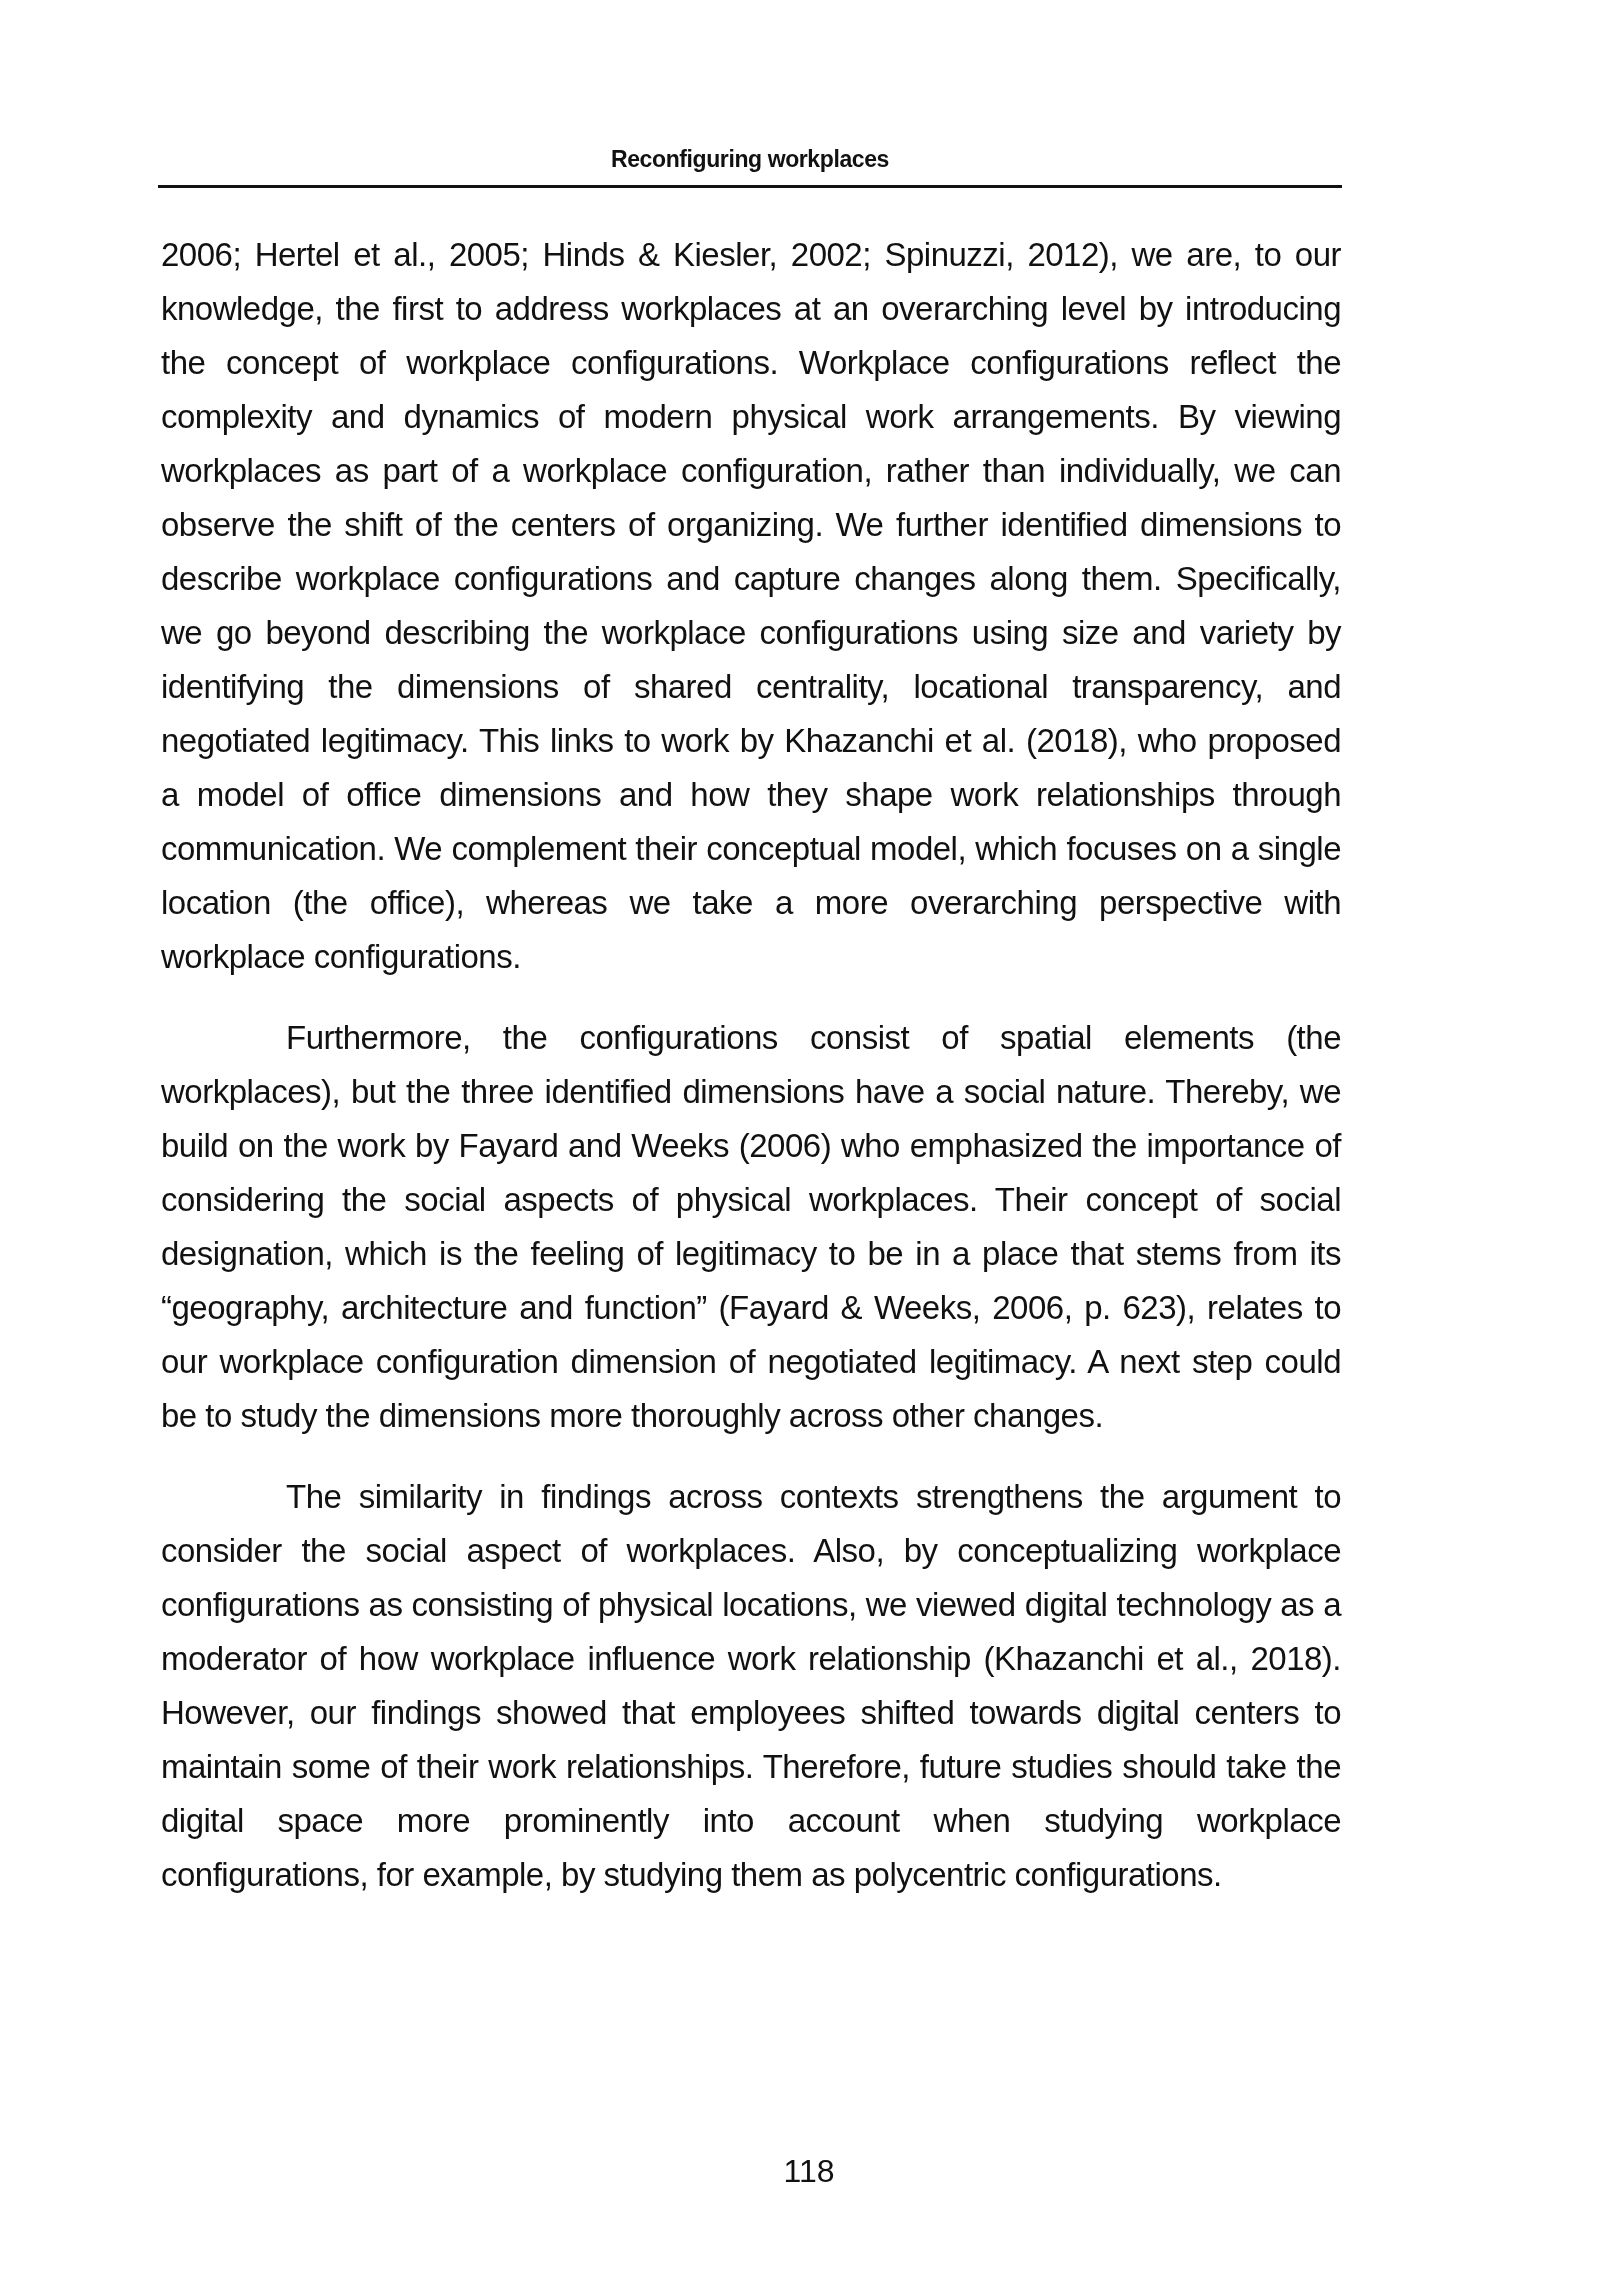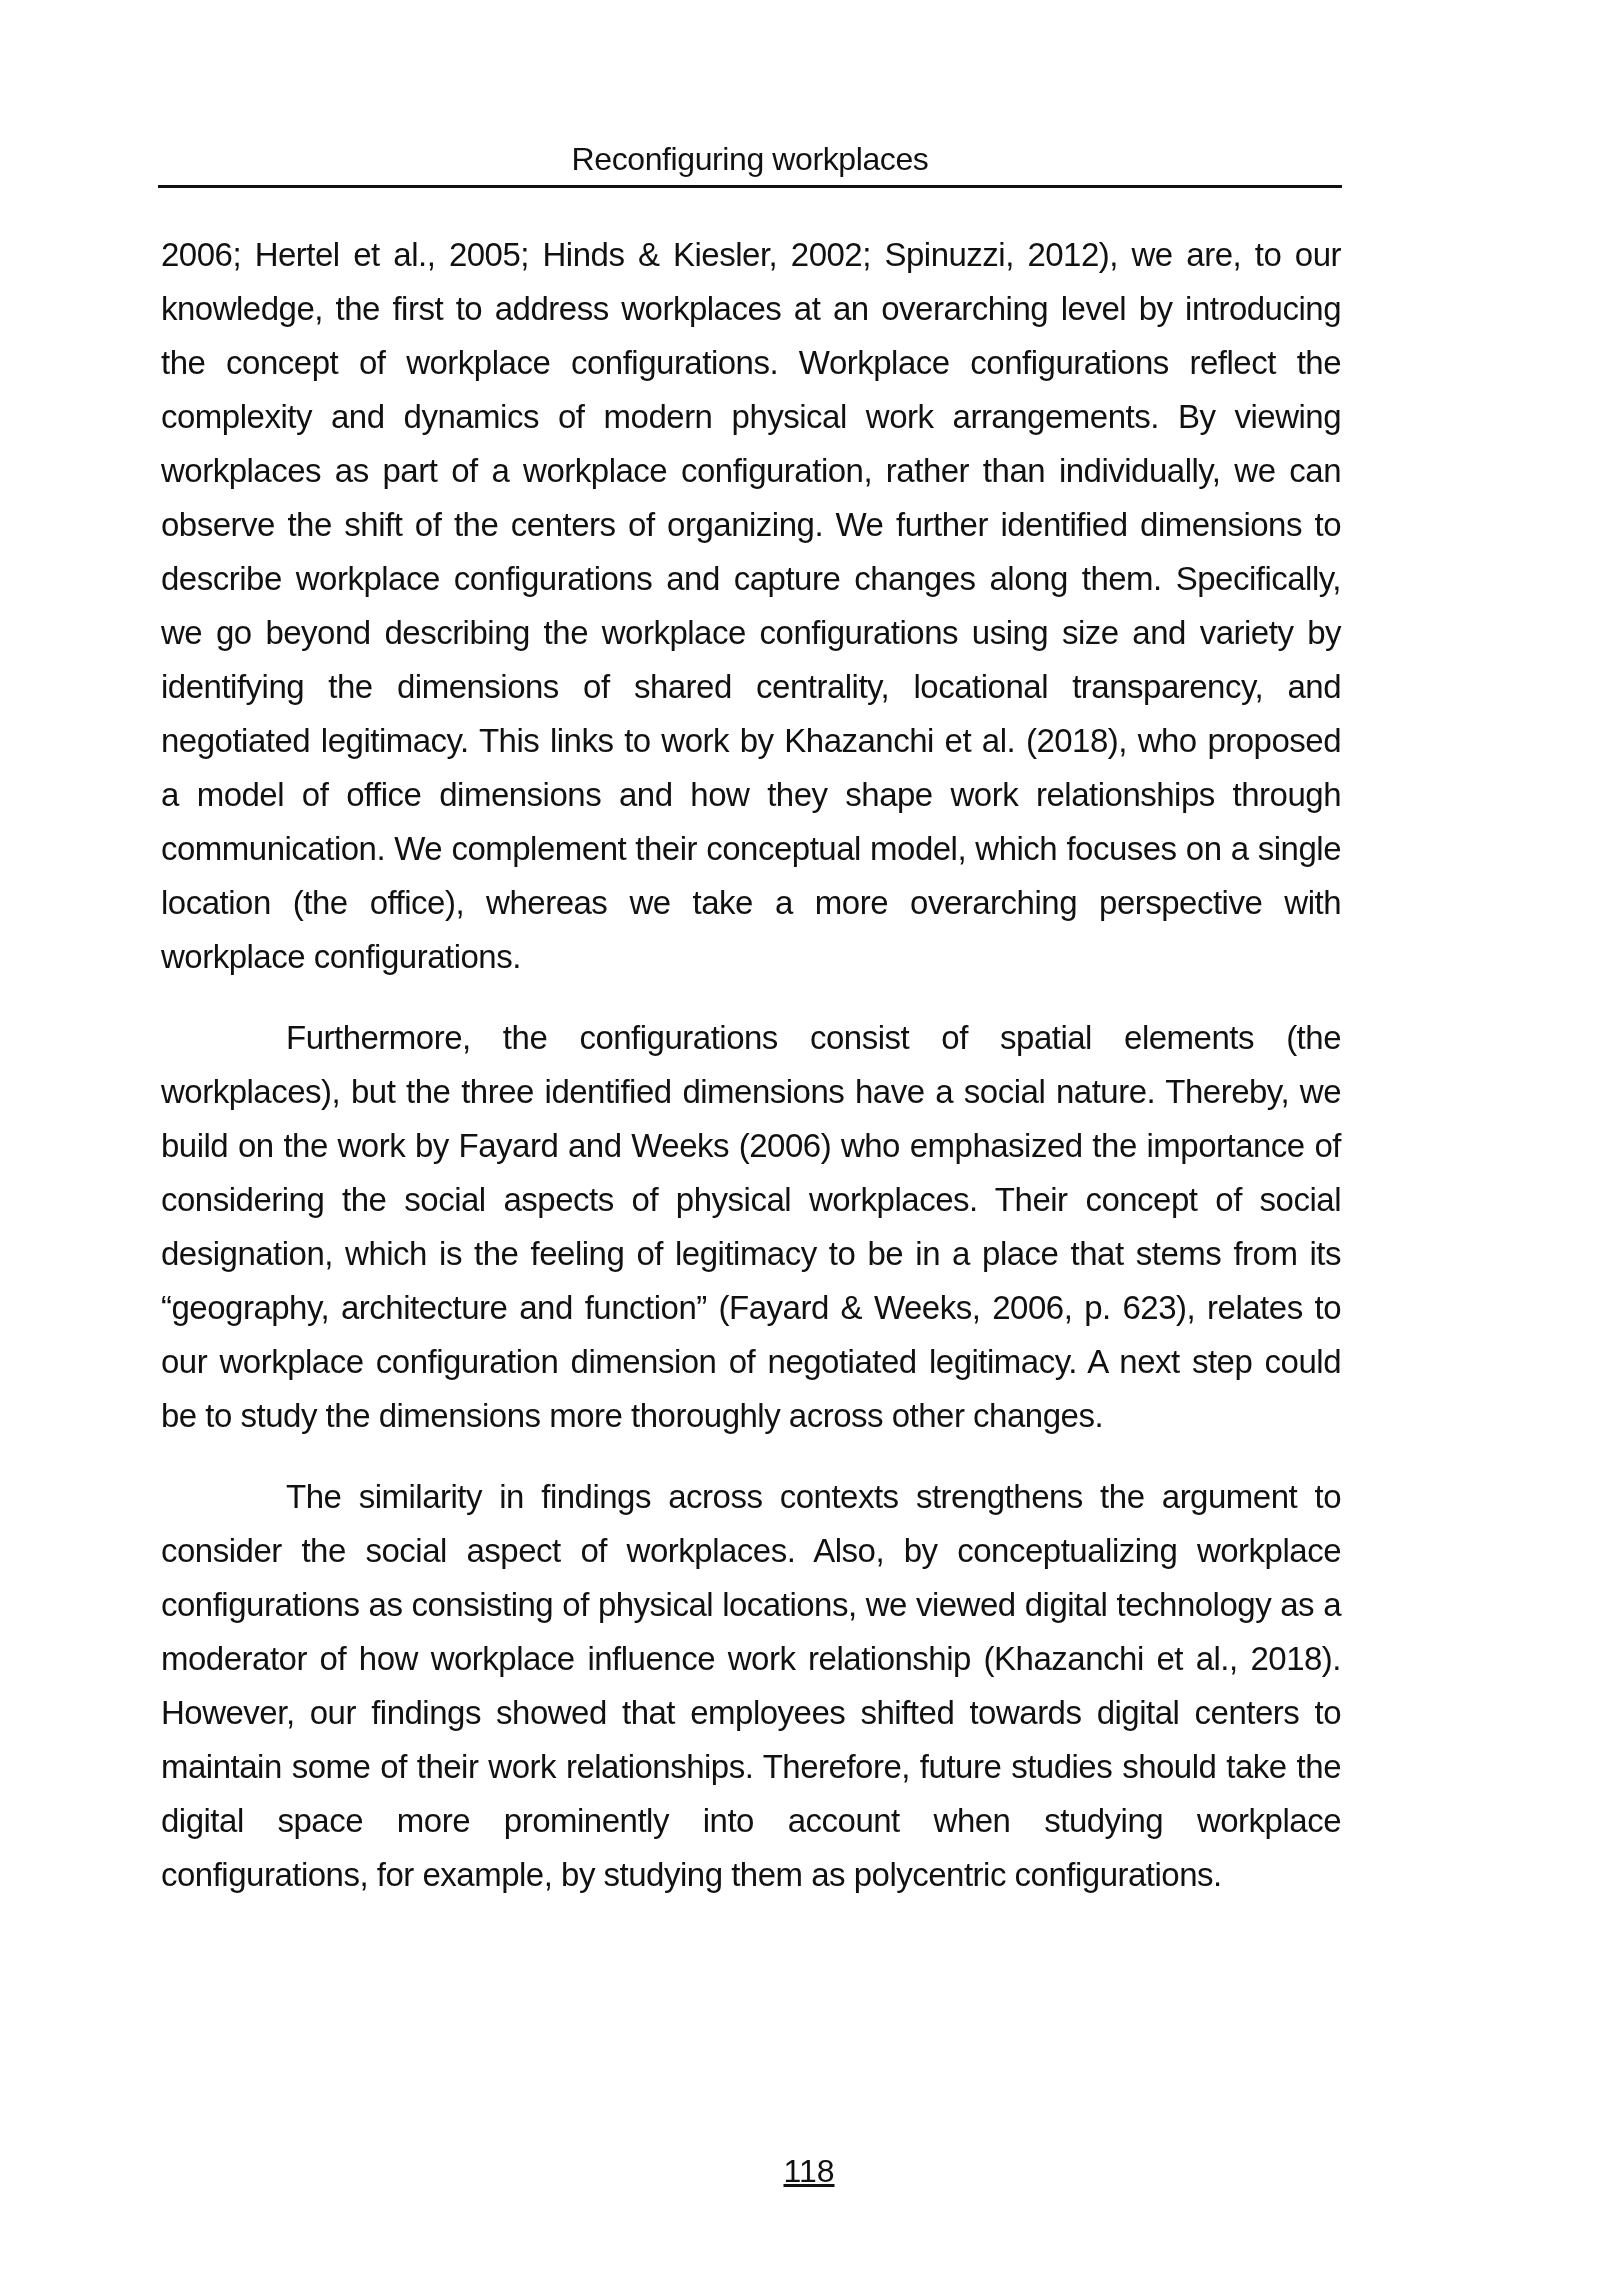--- a/index.html
+++ b/index.html
@@ -2,37 +2,38 @@
 <html style="font-size:12px"><head>
 <meta charset="utf-8">
 <style>
   html, body { margin: 0; padding: 0; background: #ffffff; }
   body {
     width: 1618px; height: 2284px; position: relative; overflow: hidden;
     font-family: "Liberation Sans", sans-serif; color: #111111;
   }
   .running-head {
     position: absolute; left: 158px; width: 1184px; top: 139px;
-    text-align: center; font-size: 32px; line-height: 40px;
+    text-align: center; font-size: 23px; line-height: 40px;
     letter-spacing: -0.4px;
+    font-weight: bold;
   }
   .head-rule {
     position: absolute; left: 158px; width: 1184px; top: 185px; height: 3px;
     background: #111111;
   }
   .body-text {
     position: absolute; left: 161px; width: 1180px; top: 225px;
     font-size: 33px; line-height: 54px; text-align: justify;
     letter-spacing: -0.5px; word-spacing: 0px;
   }
   .body-text p { margin: 3px 0 27px 0; }
   .body-text p.indent { text-indent: 125px; }
   .page-number {
     position: absolute; left: 0; width: 1618px; top: 2151px;
-    text-align: center; font-size: 32px; line-height: 40px; text-decoration: underline;
+    text-align: center; font-size: 32px; line-height: 40px;
   }
 </style>
 </head>
 <body>
 
 <div class="running-head">Reconfiguring workplaces</div>
 <div class="head-rule"></div>
 
 <div class="body-text">
   <p>2006; Hertel et al., 2005; Hinds &amp; Kiesler, 2002; Spinuzzi, 2012), we are, to our knowledge, the first to address workplaces at an overarching level by introducing the concept of workplace configurations. Workplace configurations reflect the complexity and dynamics of modern physical work arrangements. By viewing workplaces as part of a workplace configuration, rather than individually, we can observe the shift of the centers of organizing. We further identified dimensions to describe workplace configurations and capture changes along them. Specifically, we go beyond describing the workplace configurations using size and variety by identifying the dimensions of shared centrality, locational transparency, and negotiated legitimacy. This links to work by Khazanchi et al. (2018), who proposed a model of office dimensions and how they shape work relationships through communication. We complement their conceptual model, which focuses on a single location (the office), whereas we take a more overarching perspective with workplace configurations.</p>

